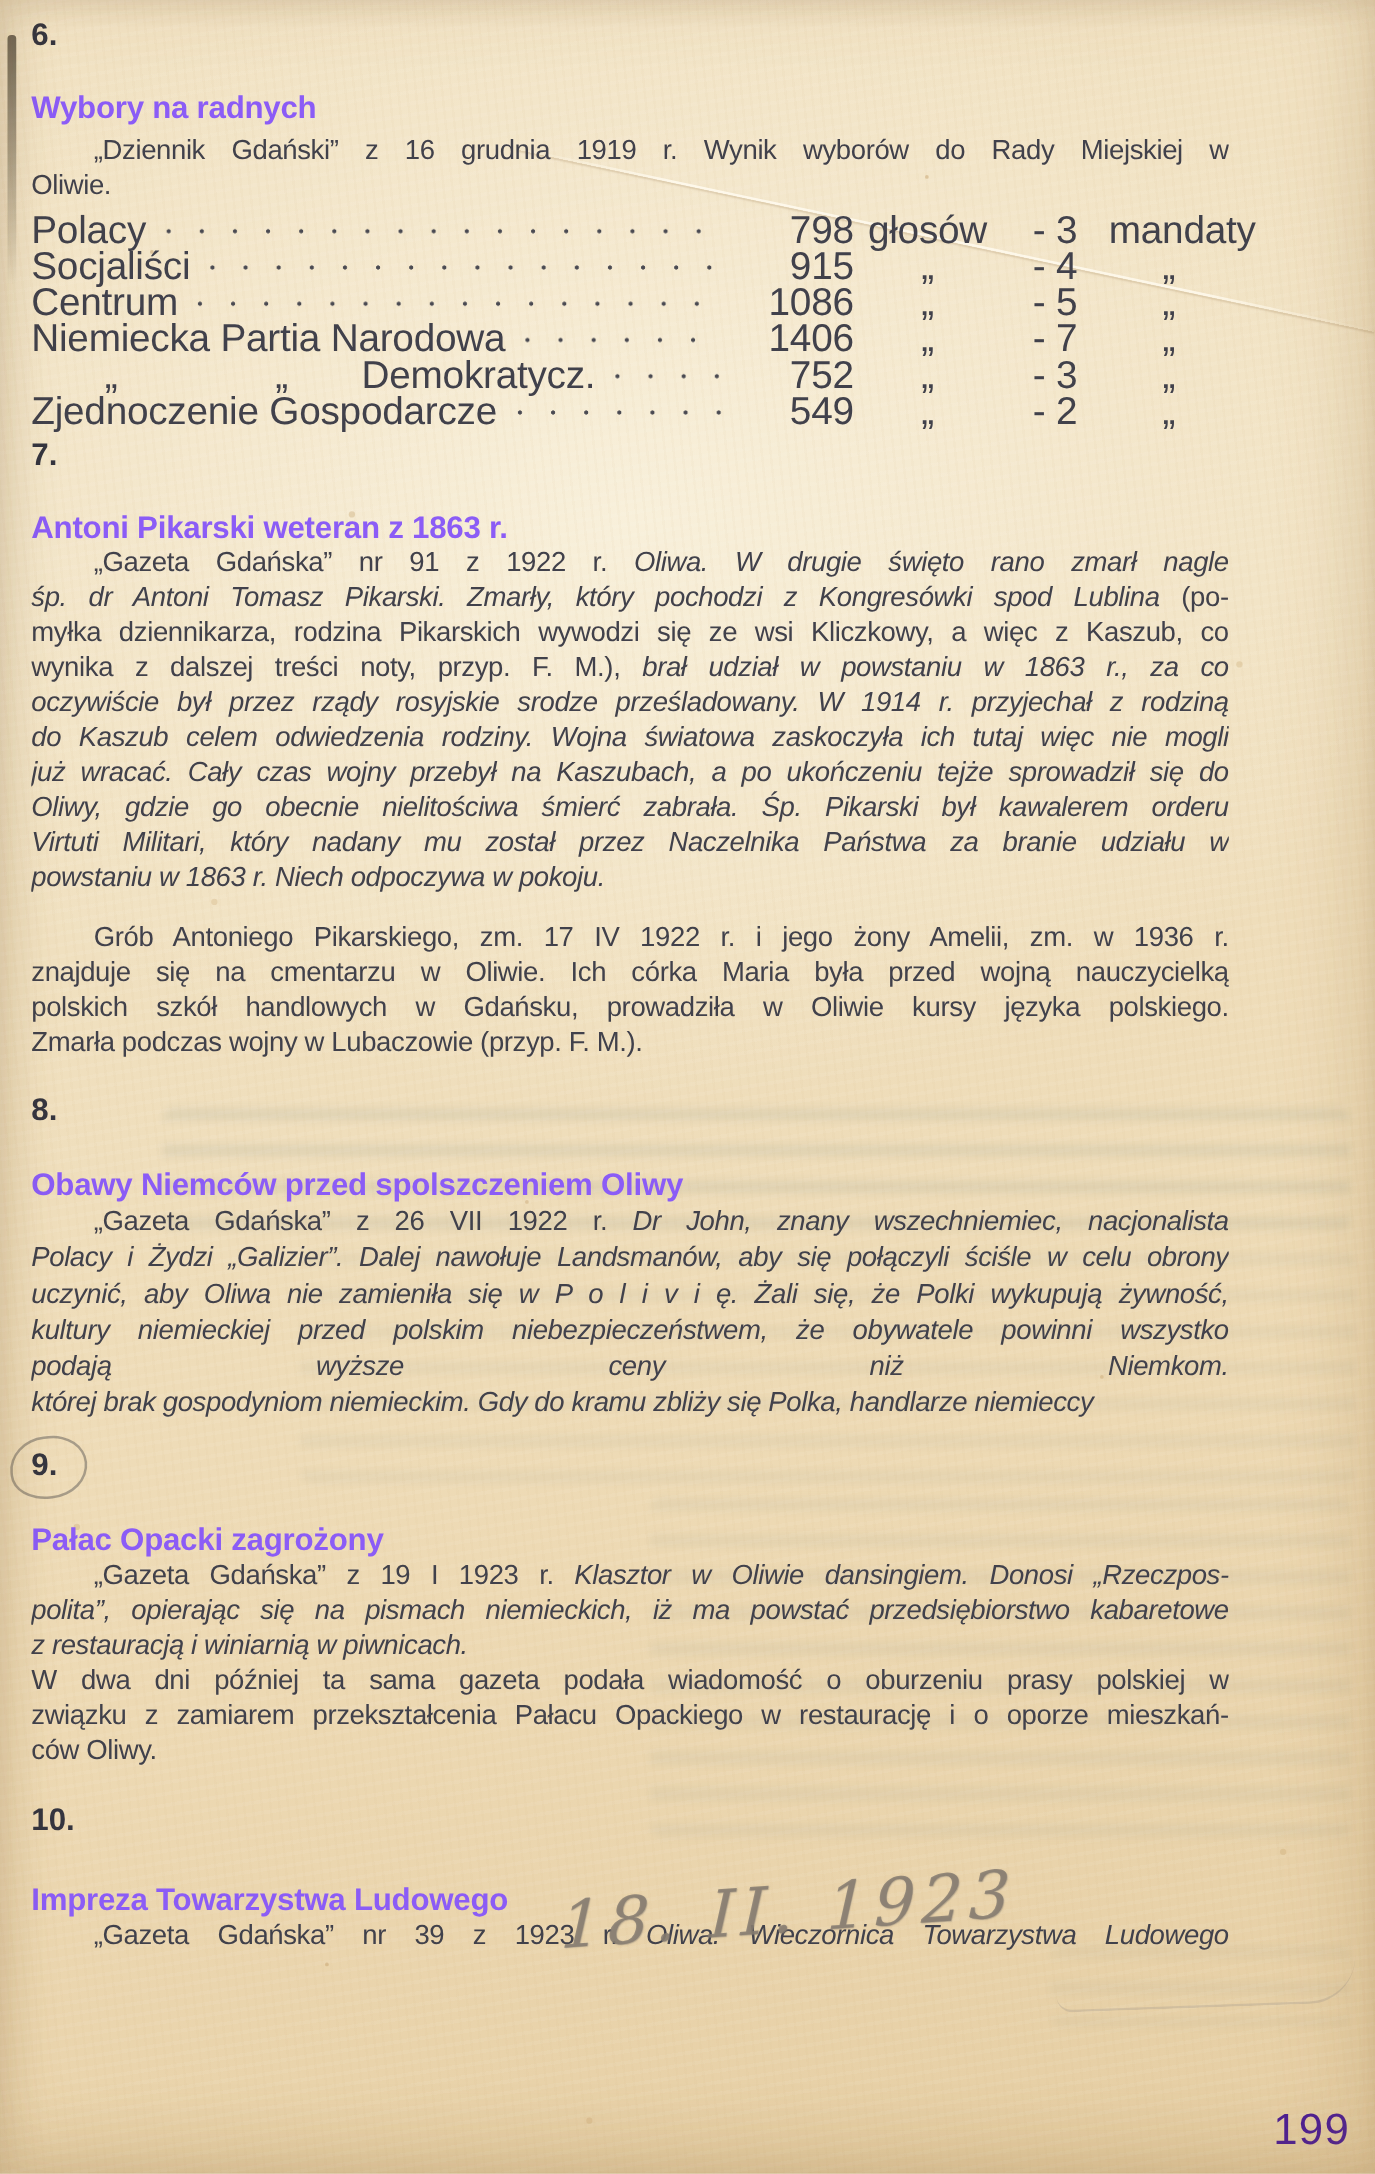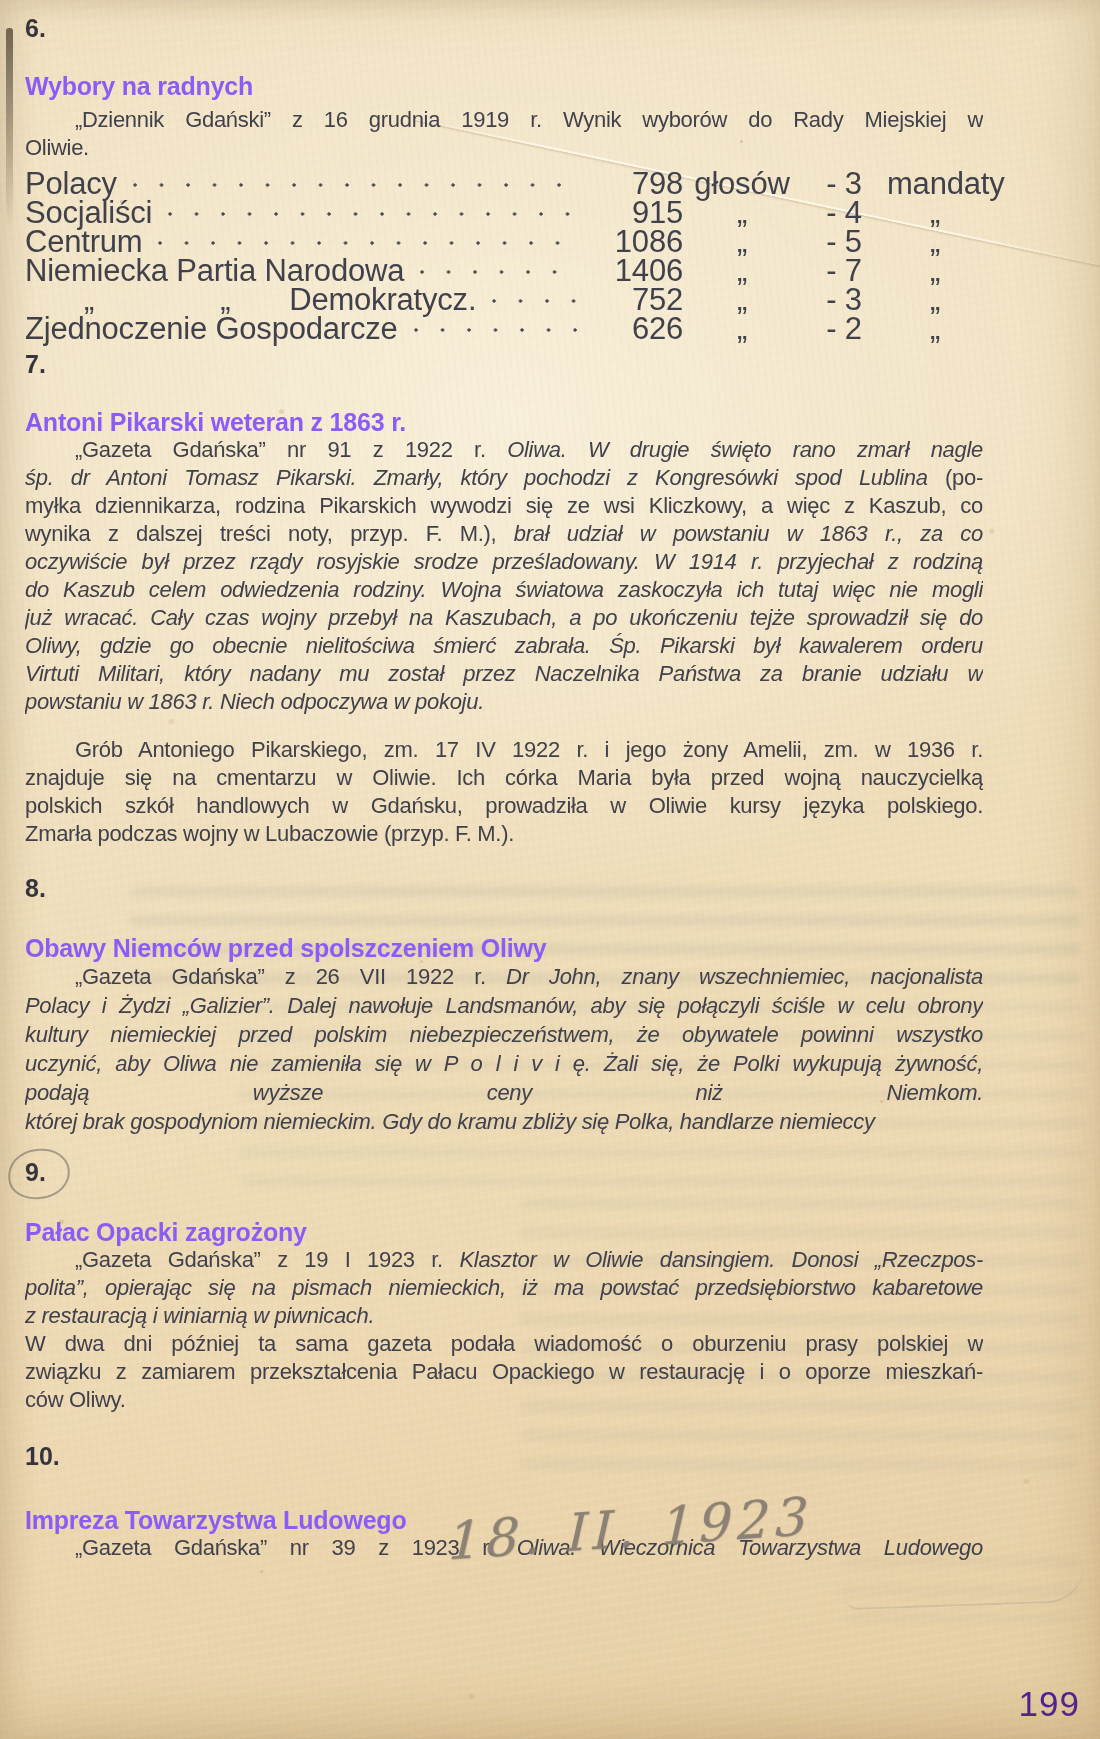--- a/index.html
+++ b/index.html
@@ -133,21 +133,21 @@
         <span class="c-party">       „               „       Demokratycz.</span>
         <span class="c-leader"></span>
         <span class="c-votes">752</span>
         <span class="c-unit">„</span>
         <span class="c-mand">- 3</span>
         <span class="c-mandu">„</span>
       </div>
       <div class="vrow">
         <span class="c-party">Zjednoczenie Gospodarcze</span>
         <span class="c-leader"></span>
-        <span class="c-votes">626</span>
+        <span class="c-votes">549</span>
         <span class="c-unit">„</span>
         <span class="c-mand">- 2</span>
         <span class="c-mandu">„</span>
       </div>
     </div>
 
   <div class="sec-num" style="margin-top:10px;">7.</div>
   <div class="sec-heading" style="margin-top:30px;">Antoni Pikarski weteran z 1863 r.</div>
   <div class="para ind1">
       <div class="tline"><span>„Gazeta Gdańska” nr 91 z 1922 r. </span><span class="it">Oliwa. W drugie święto rano zmarł nagle</span></div>
@@ -166,22 +166,22 @@
       <div class="tline"><span>znajduje się na cmentarzu w Oliwie. Ich córka Maria była przed wojną nauczycielką</span></div>
       <div class="tline"><span>polskich szkół handlowych w Gdańsku, prowadziła w Oliwie kursy języka polskiego.</span></div>
       <div class="tline"><span>Zmarła podczas wojny w Lubaczowie (przyp. F. M.).</span></div>
     </div>
 
   <div class="sec-num" style="margin-top:26px;">8.</div>
   <div class="sec-heading" style="margin-top:32px;">Obawy Niemców przed spolszczeniem Oliwy</div>
   <div class="para ind1 lh29">
       <div class="tline"><span>„Gazeta Gdańska” z 26 VII 1922 r. </span><span class="it">Dr John, znany wszechniemiec, nacjonalista</span></div>
       <div class="tline"><span class="it">Polacy i Żydzi „Galizier”. Dalej nawołuje Landsmanów, aby się połączyli ściśle w celu obrony</span></div>
+      <div class="tline"><span class="it">uczynić, aby Oliwa nie zamieniła się w  P o l i v i ę.  Żali się, że Polki wykupują żywność,</span></div>
       <div class="tline"><span class="it">kultury niemieckiej przed polskim niebezpieczeństwem, że obywatele powinni wszystko</span></div>
-      <div class="tline"><span class="it">uczynić, aby Oliwa nie zamieniła się w  P o l i v i ę.  Żali się, że Polki wykupują żywność,</span></div>
       <div class="tline"><span class="it">podają wyższe ceny niż Niemkom.</span></div>
       <div class="tline"><span class="it">której brak gospodyniom niemieckim. Gdy do kramu zbliży się Polka, handlarze niemieccy</span></div>
     </div>
 
   <div class="sec-num" style="margin-top:22px;"><span class="circled"><span>9.</span></span></div>
   <div class="sec-heading" style="margin-top:32px;">Pałac Opacki zagrożony</div>
   <div class="para ind1">
       <div class="tline"><span>„Gazeta Gdańska” z 19 I 1923 r. </span><span class="it">Klasztor w Oliwie dansingiem. Donosi „Rzeczpos-</span></div>
       <div class="tline"><span class="it">polita”, opierając się na pismach niemieckich, iż ma powstać przedsiębiorstwo kabaretowe</span></div>
       <div class="tline"><span class="it">z restauracją i winiarnią w piwnicach.</span></div>

